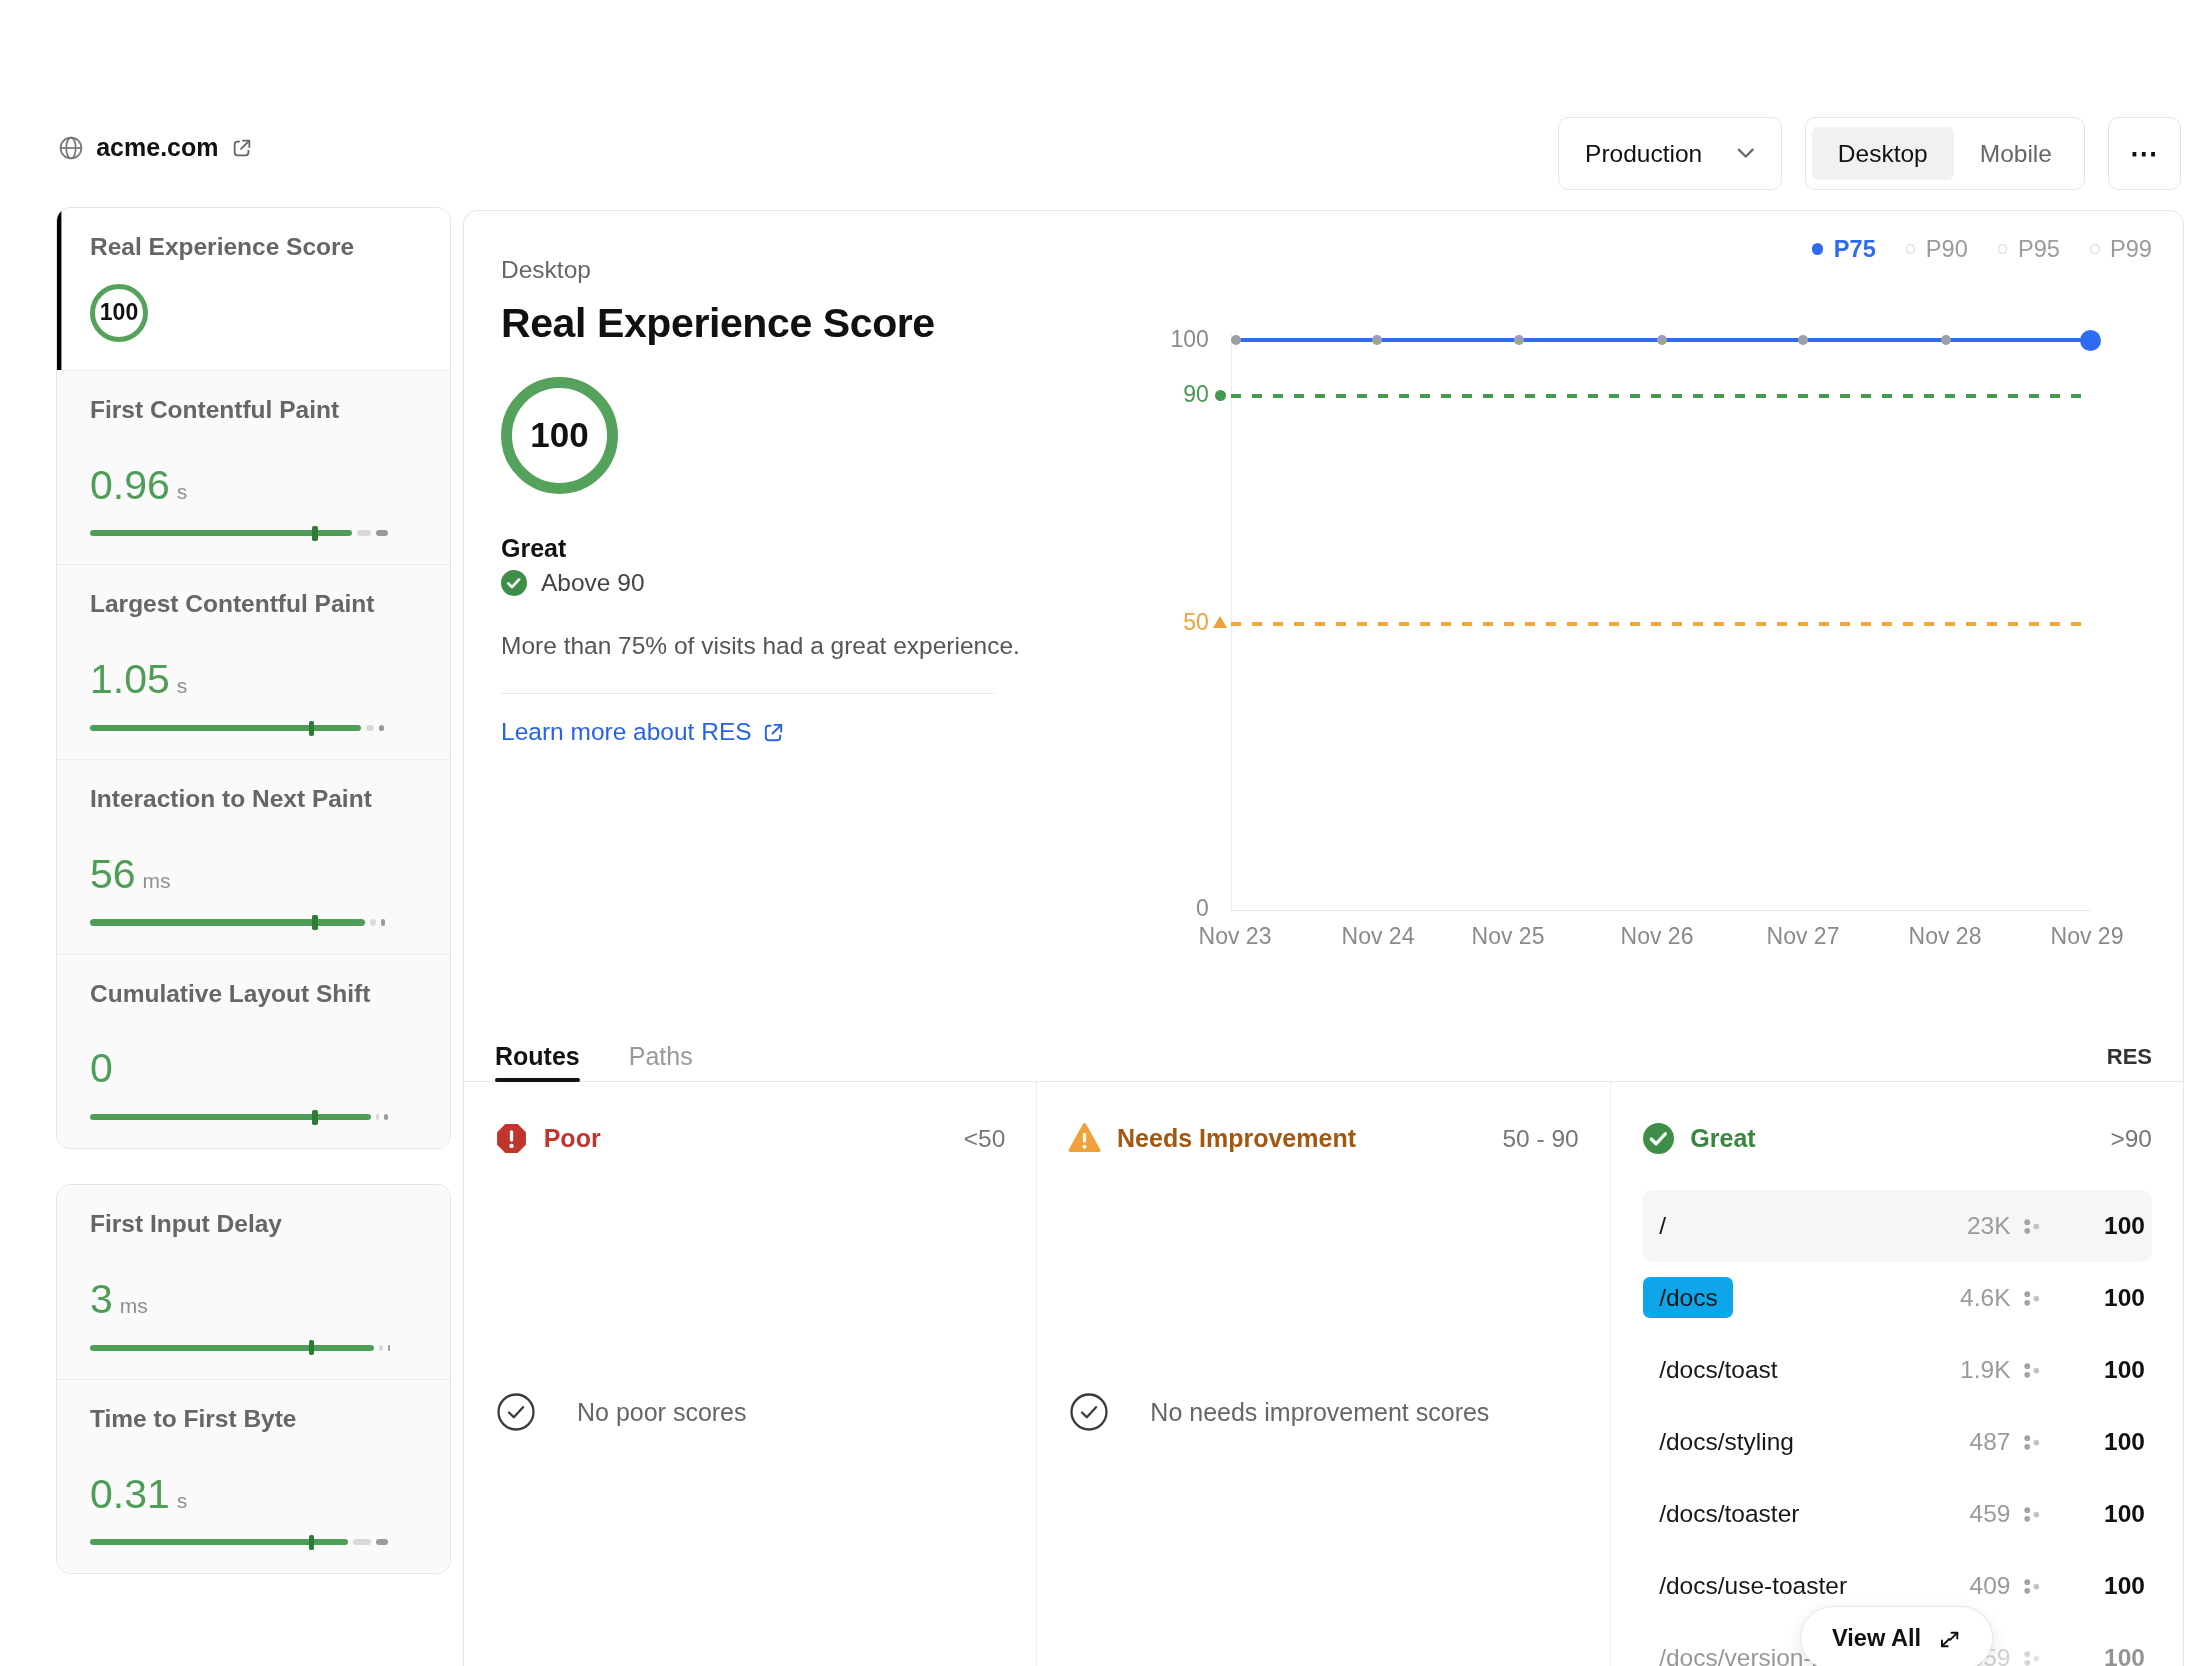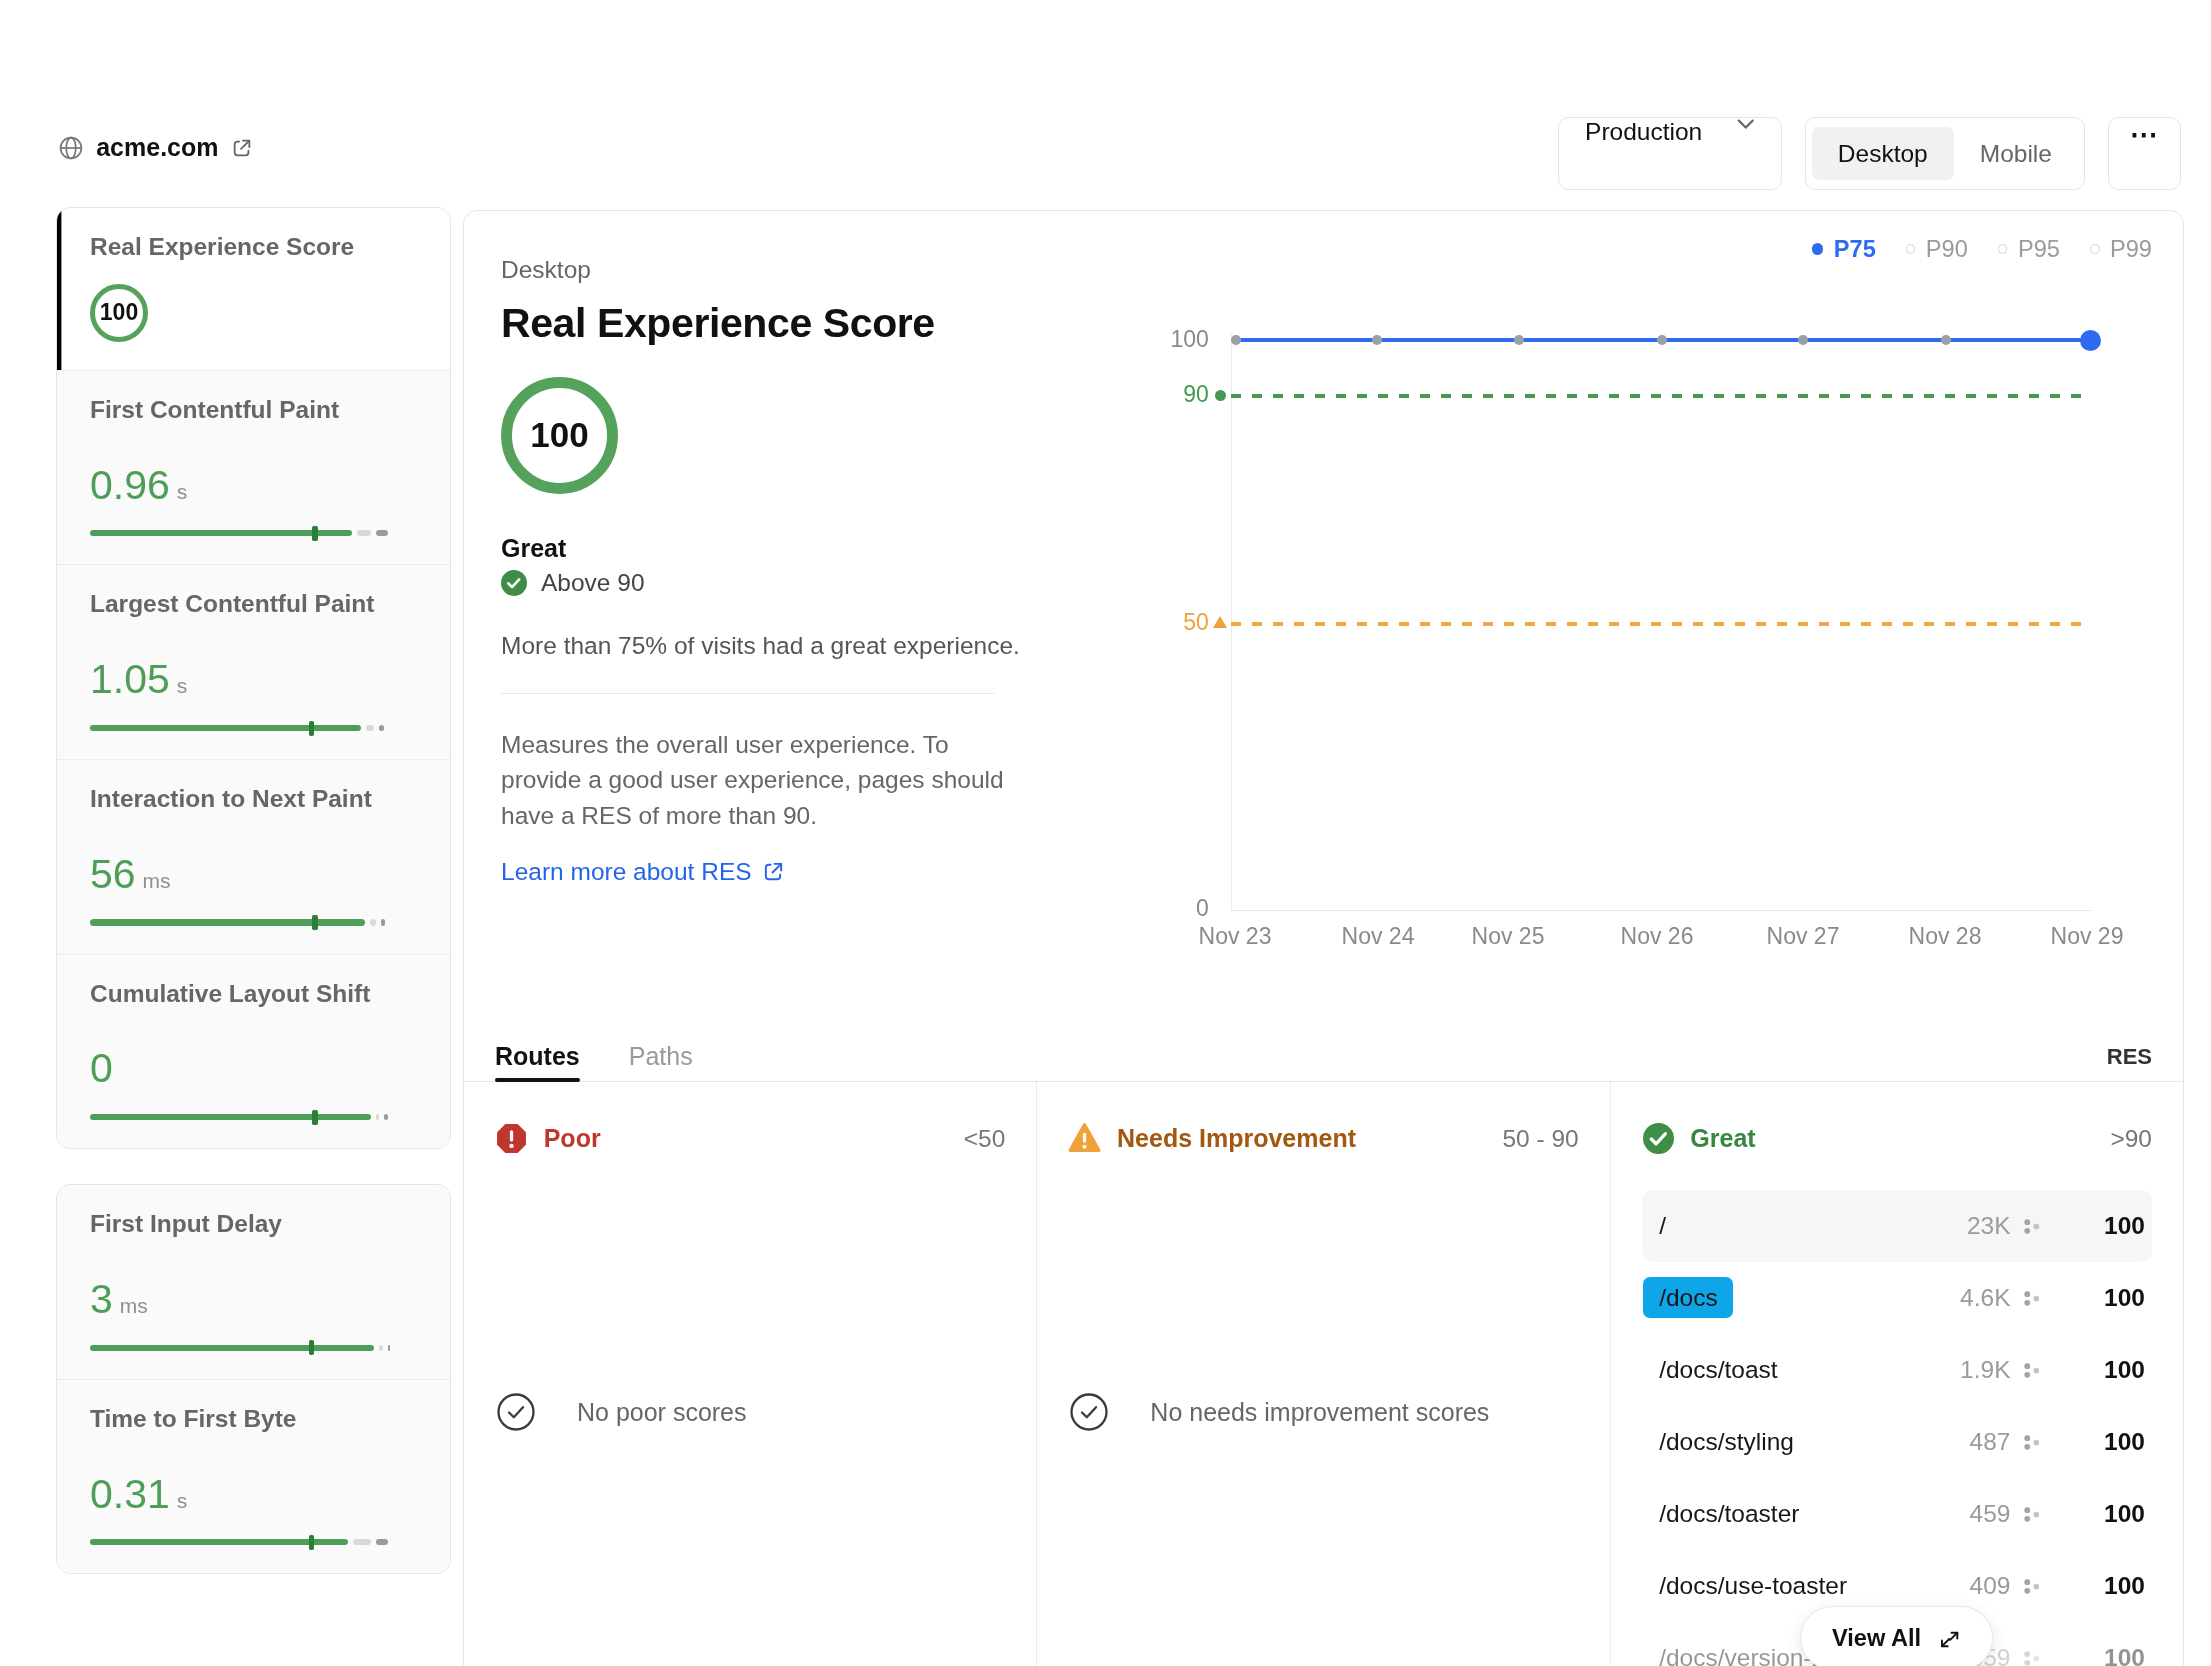--- a/index.html
+++ b/index.html
@@ -5,21 +5,21 @@
   * { margin:0; padding:0; box-sizing:border-box; }
   html,body { background:#fff; }
   body { font-family:"Liberation Sans", sans-serif; color:#171717; }
   .page { position:relative; width:2211px; height:1666px; overflow:hidden; background:#fff; }
 
   
   .page-title { position:absolute; left:58px; top:37px; font-size:47px; font-weight:700; letter-spacing:-0.9px; color:#111; }
   .domain-row { position:absolute; left:58px; top:133px; display:flex; align-items:center; gap:12.2px; }
   .domain-row .domain { font-size:25px; font-weight:700; color:#111; }
   .controls { position:absolute; top:117px; right:30px; display:flex; align-items:stretch; gap:23px; height:73px; }
-  .btn { background:#fff; border:0.9px solid #e5e5e5; border-radius:10.5px; display:flex; font-size:24.5px; color:#111; }
+  .btn { background:#fff; border:0.9px solid #e5e5e5; border-radius:10.5px; display:flex; align-items:center; font-size:24.5px; color:#111; }
   .env-btn { padding:0 26px; gap:35px; cursor:pointer; }
   .seg { border:0.9px solid #e5e5e5; border-radius:10.5px; display:flex; align-items:center; padding:6.1px; background:#fff; }
   .seg .seg-item { font-size:24.5px; color:#666; padding:12.2px 26px; border-radius:7px; cursor:pointer; }
   .seg .seg-item.active { background:#f1f1f1; color:#111; }
   .more-btn { width:73px; justify-content:center; font-size:28px; font-weight:700; letter-spacing:1.7px; cursor:pointer; }
 
   
   .sidebar { position:absolute; left:56px; top:207px; width:395px; }
   .side-group { border:0.9px solid #e5e5e5; border-radius:14px; overflow:hidden; background:#fafafa; }
   .side-group + .side-group { margin-top:35px; }
@@ -262,21 +262,20 @@
         <span>
           <svg width="26" height="26" viewBox="0 0 30 30">
               <circle cx="15" cy="15" r="15" fill="#3e8e47"></circle>
               <path d="M8.5 15.5l4.2 4.2 8.3-8.9" fill="none" stroke="#fff" stroke-width="3" stroke-linecap="round" stroke-linejoin="round"></path>
             </svg>
         </span>
         <span>Above 90</span>
       </div>
       <div class="summary">More than 75% of visits had a great experience.</div>
       <div class="hr"></div>
-      <div class="description">Measures the overall user experience. To provide a good user experience, pages should have a RES of more than 90.</div>
       <div class="learn-link">
         <span>Learn more about RES</span>
         <span>
           <svg width="23" height="23" viewBox="0 0 24 24" fill="none" stroke="#2563eb" stroke-width="2" stroke-linecap="round" stroke-linejoin="round">
             <path d="M9 5H7a3 3 0 0 0-3 3v9a3 3 0 0 0 3 3h9a3 3 0 0 0 3-3v-2"></path>
               <path d="M13 4h7v7"></path>
               <path d="M20 4L11 13"></path>
           </svg>
         </span>
       </div>

